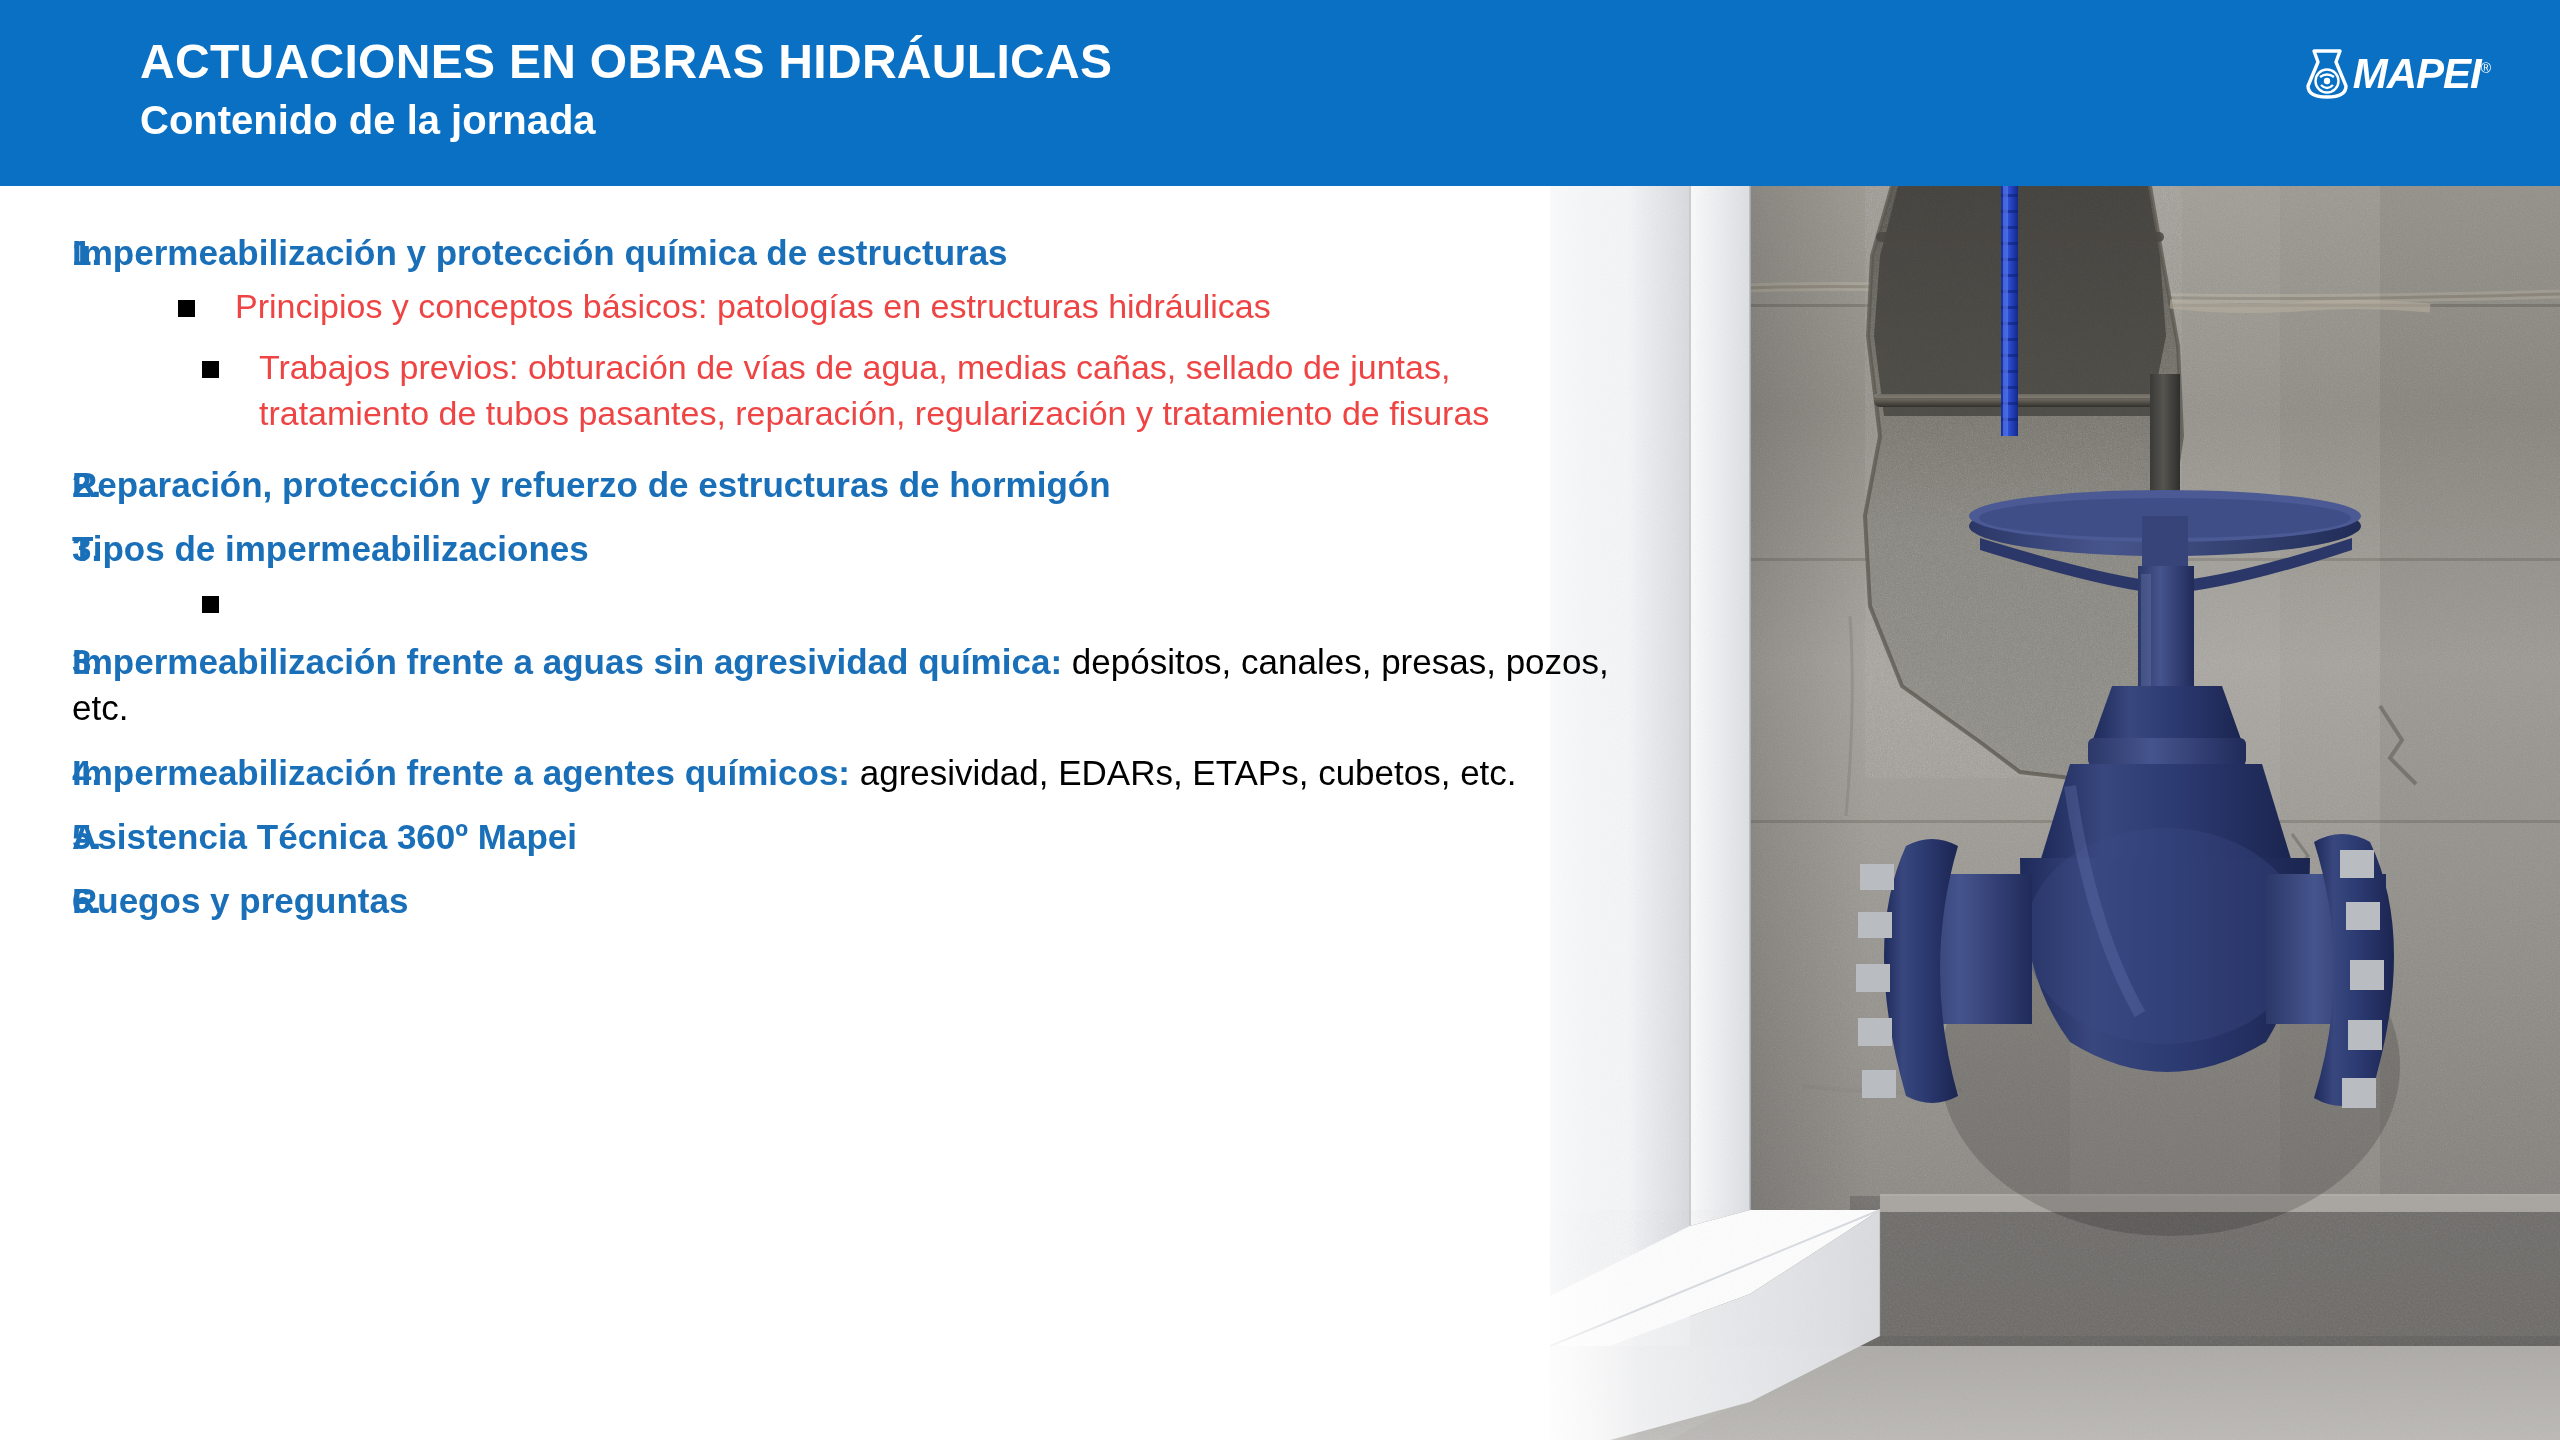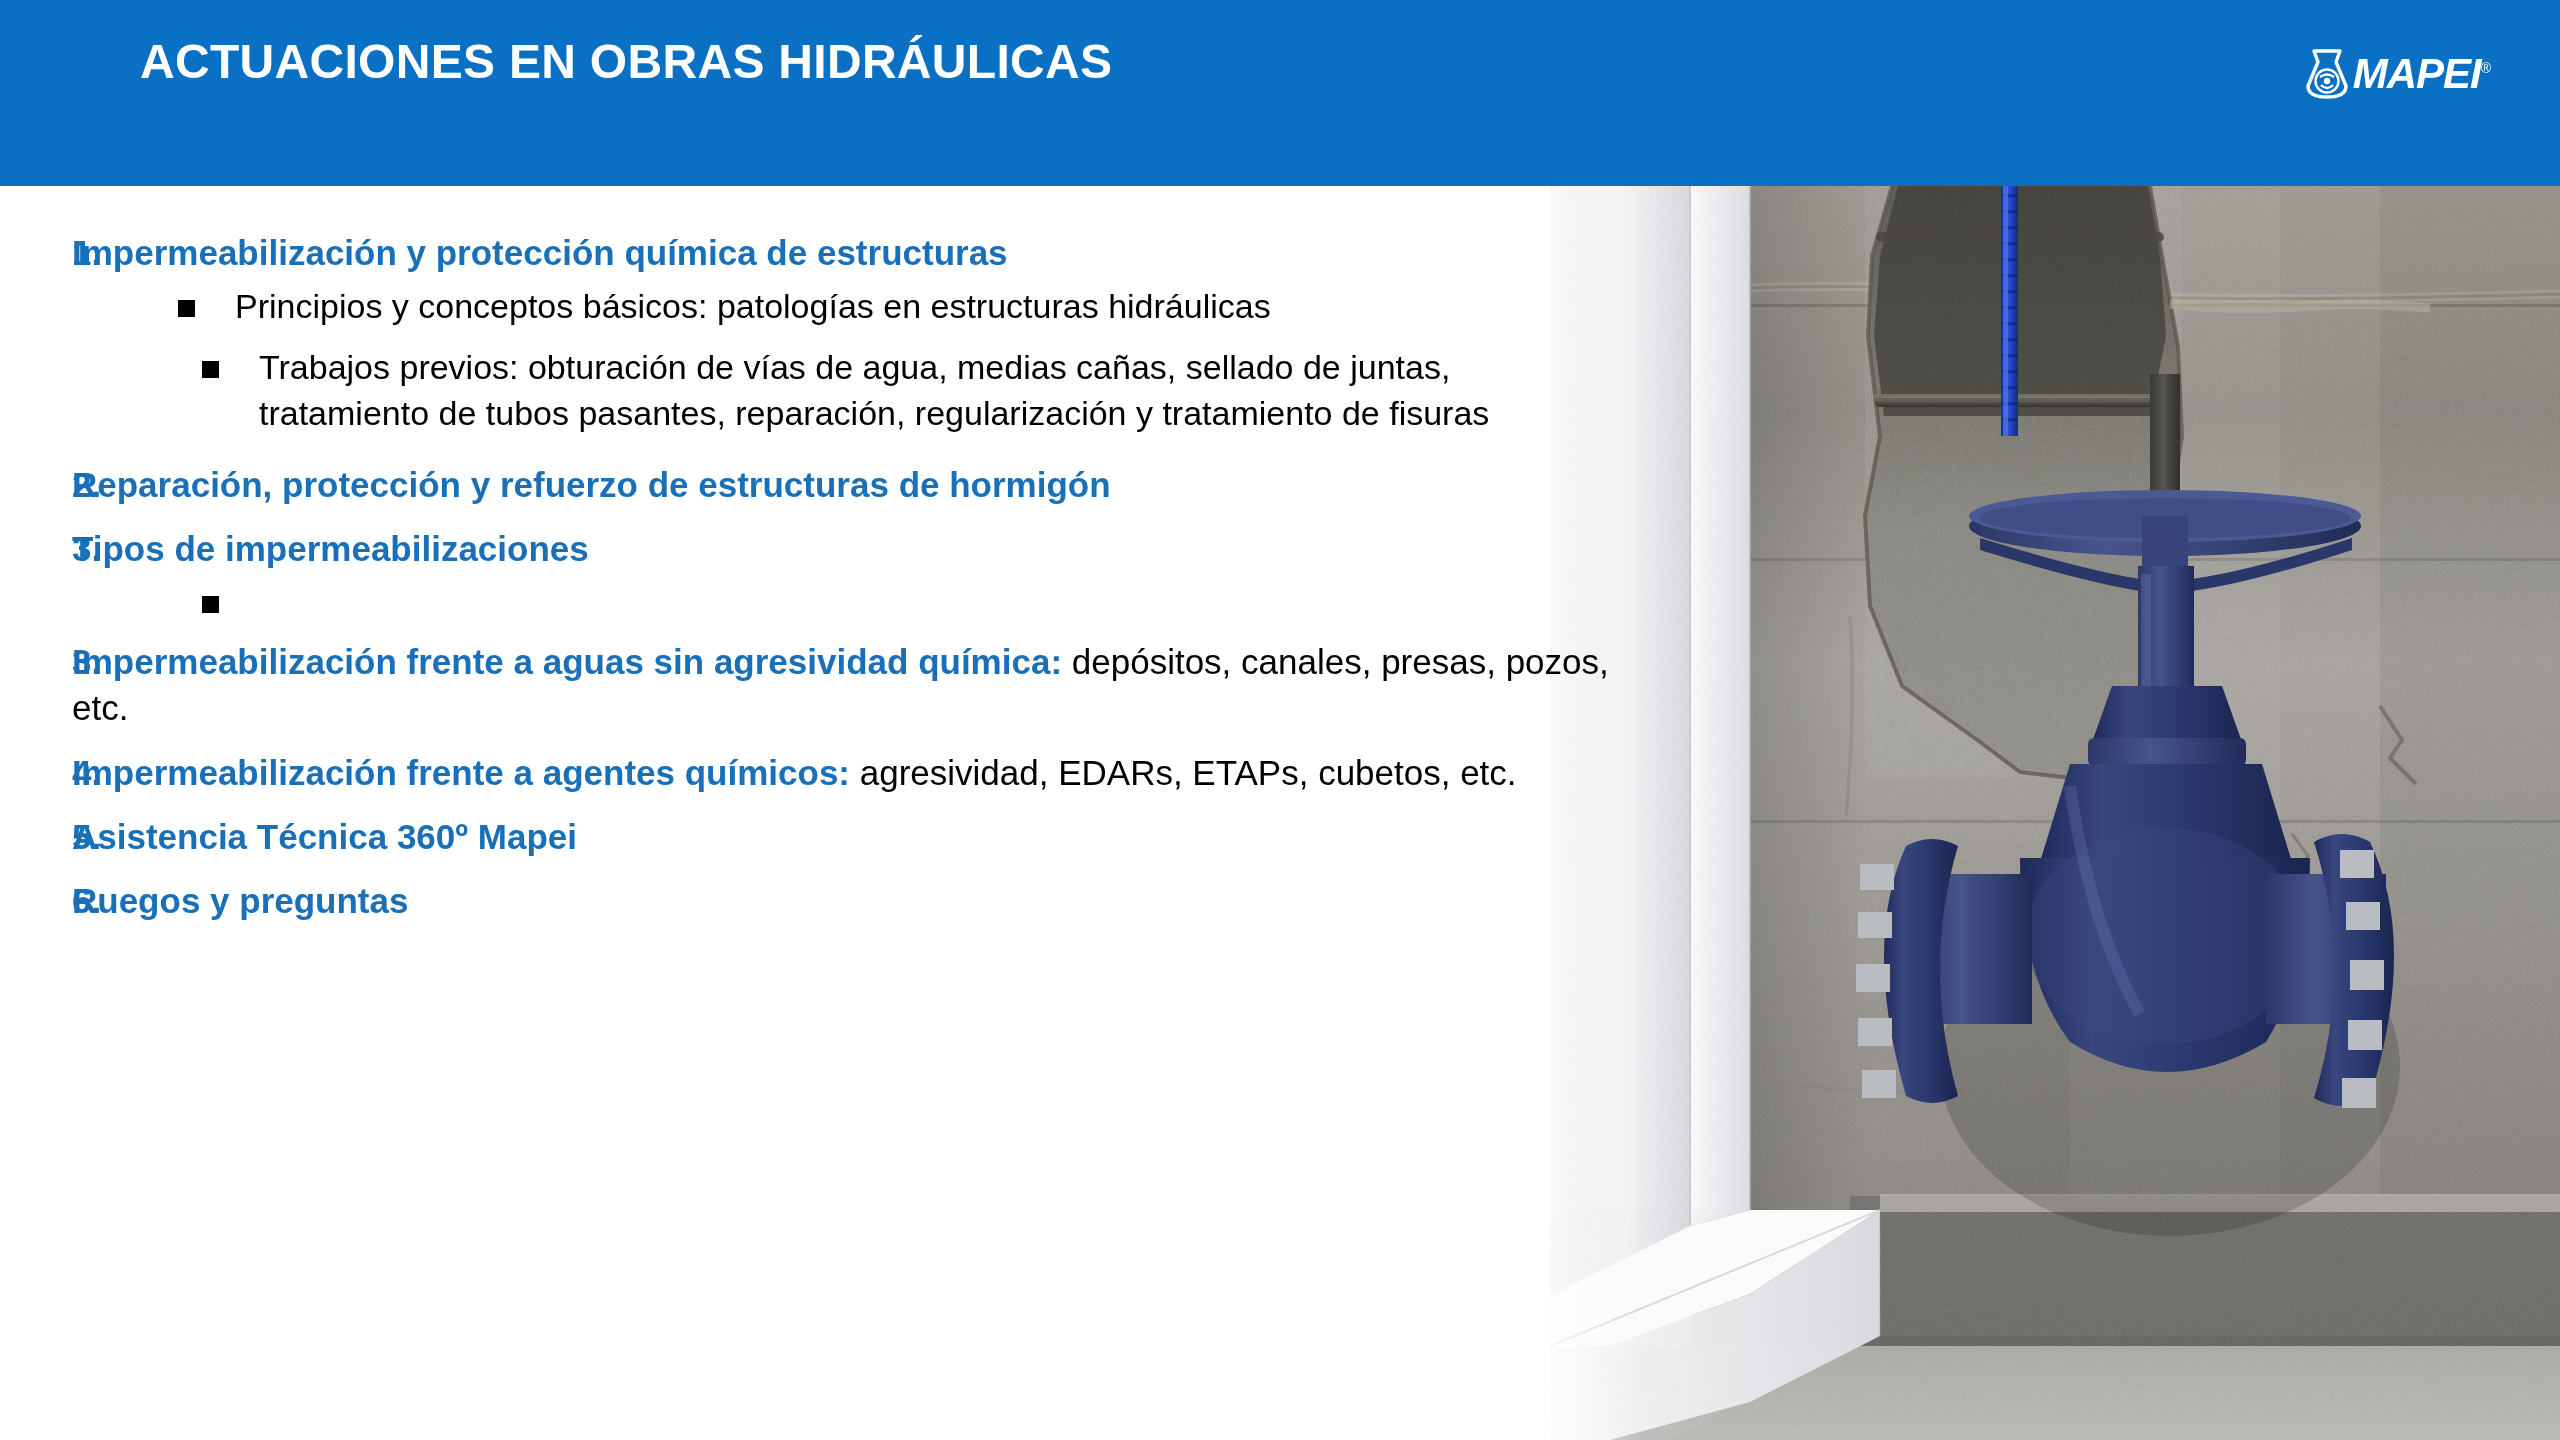--- a/index.html
+++ b/index.html
@@ -91,21 +91,21 @@
     padding-left:178px;
     padding-top:16px;
   }
   .lvl2 .sq i {
     display:block; width:17px; height:17px;
     background:#000000;
   }
   .lvl2 .txt {
     flex:1;
     font-size:34px; line-height:1.33;
-    color:#000000;
+    color:#ef4444;
     padding-left:40px; padding-right:40px;
   }
 
   .tight { margin-bottom:8px; }
   .gap-md { margin-bottom:26px;padding-left:24px; }
 </style>
 </head>
 <body>
 
 <div class="slide">
@@ -372,20 +372,21 @@
         <path d="M596 388 l0 112" stroke="#6c7ab2" stroke-width="10" fill="none" opacity="0.35"></path>
       </g>
 
       <rect x="0" y="0" width="90" height="1254" fill="url(#fadeLeft)" opacity="0.75"></rect>
     </svg>
   </div>
 
   <div class="header">
     <div class="header-titles">
       <div class="title-main">ACTUACIONES EN OBRAS HIDRÁULICAS</div>
+      <div class="title-sub">Contenido de la jornada</div>
     </div>
 
     <div class="logo">
       <svg class="logo-mark" viewBox="0 0 50 52">
         <path d="M12 3 H38 L34 14 L44 38 Q44 49 25 49 Q6 49 6 38 L16 14 Z" fill="none" stroke="#ffffff" stroke-width="3.4" stroke-linejoin="round"></path>
         <circle cx="25" cy="33" r="11.5" fill="none" stroke="#ffffff" stroke-width="2.4"></circle>
         <path d="M18 29 q7 -5 14 0" stroke="#ffffff" stroke-width="2.4" fill="none"></path>
         <path d="M19 37 q6 6 12 0" stroke="#ffffff" stroke-width="2.4" fill="none"></path>
         <circle cx="25" cy="33" r="3.2" fill="#ffffff"></circle>
       </svg>

